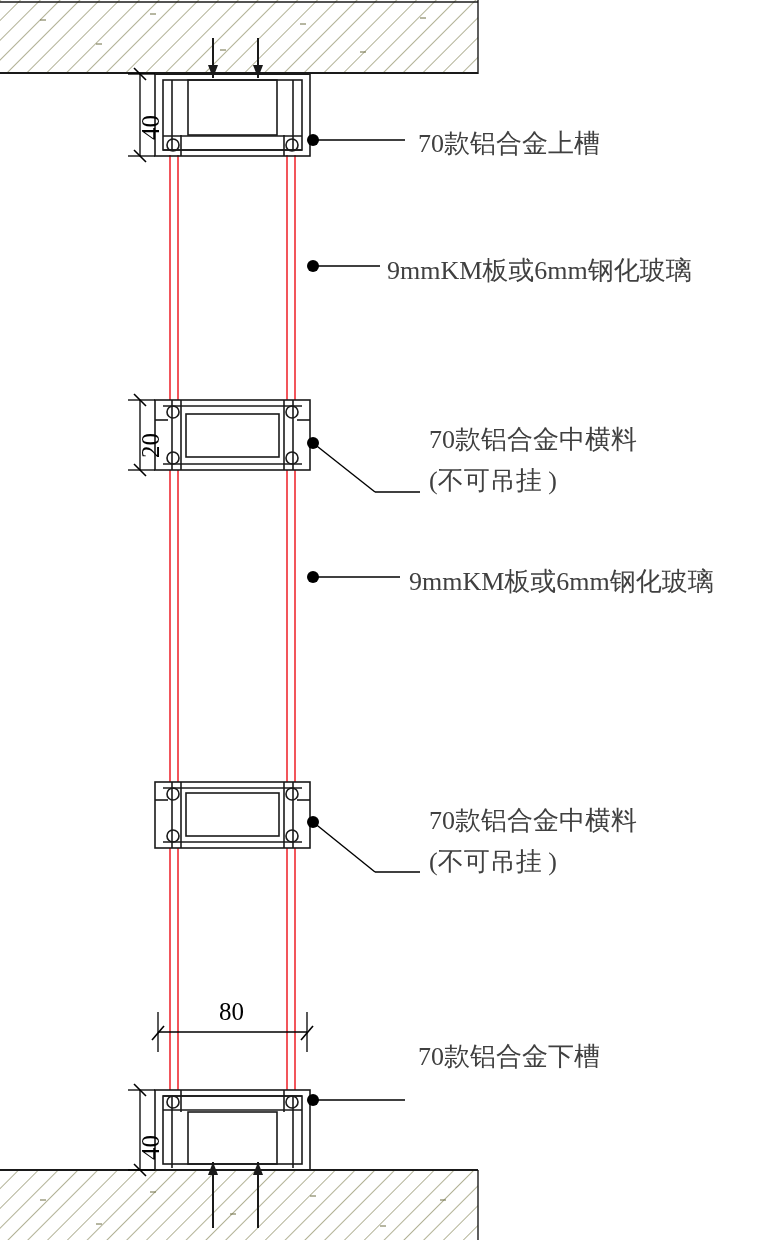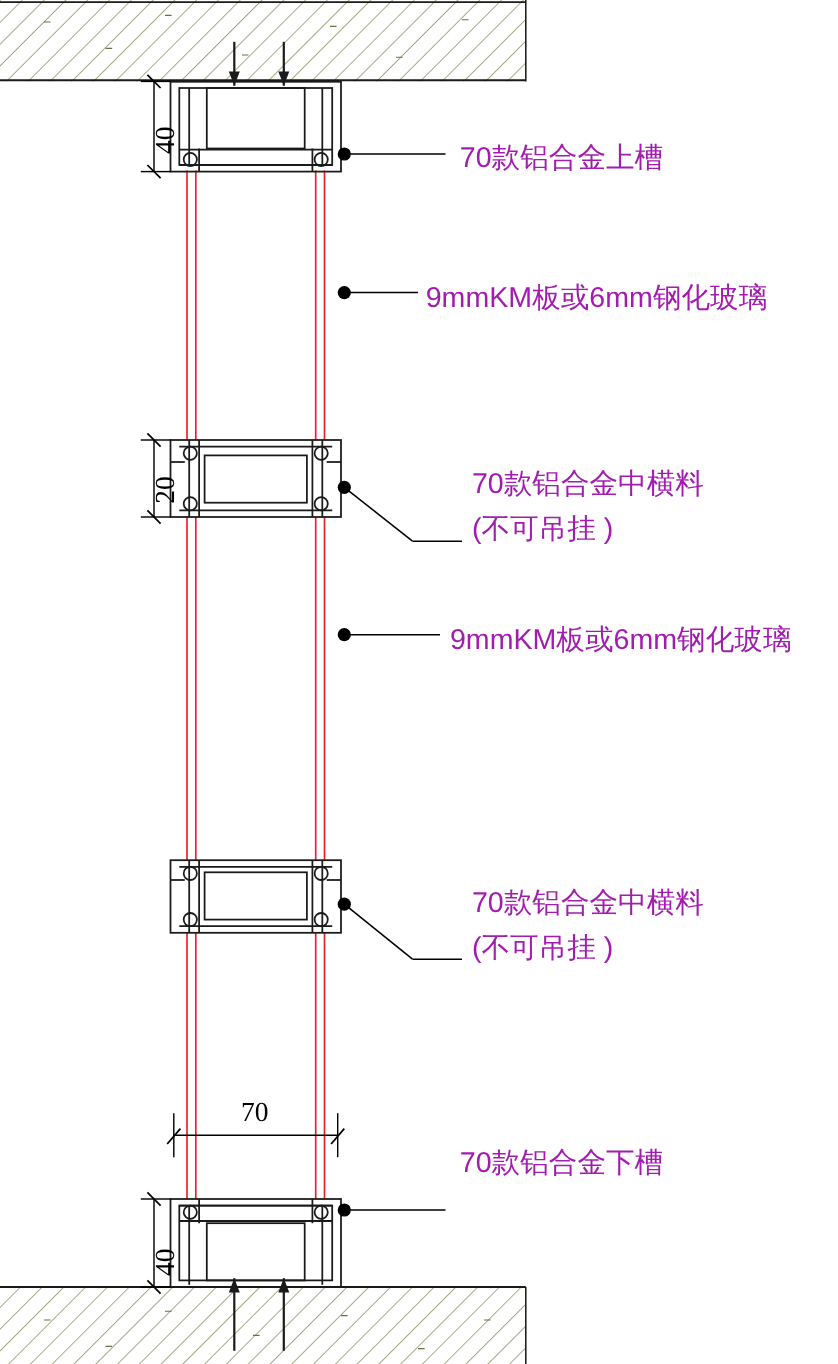--- a/index.html
+++ b/index.html
@@ -12,23 +12,23 @@
   }
   #canvas {
     position: relative;
     width: 762px;
     height: 1240px;
     background: #ffffff;
     overflow: hidden;
   }
   .label {
     position: absolute;
-    font-family: Liberation Sans, sans-serif;
+    font-family: Liberation Serif, serif;
     font-size: 26px;
-    color: #a21caf;
+    color: #404040;
     white-space: nowrap;
     line-height: 1.22;
   }
   .dim-text {
     position: absolute;
     font-family: "Liberation Serif", serif;
     font-size: 25px;
     color: #000000;
     white-space: nowrap;
   }
@@ -222,16 +222,16 @@
   <div class="label" style="left:387px; top:255px;">9mmKM板或6mm钢化玻璃</div>
   <div class="label" style="left:429px; top:424px;">70款铝合金中横料</div>
   <div class="label" style="left:429px; top:465px;">(不可吊挂 )</div>
   <div class="label" style="left:409px; top:566px;">9mmKM板或6mm钢化玻璃</div>
   <div class="label" style="left:429px; top:805px;">70款铝合金中横料</div>
   <div class="label" style="left:429px; top:846px;">(不可吊挂 )</div>
   <div class="label" style="left:418px; top:1041px;">70款铝合金下槽</div>
 
   <div class="dim-text dim-vert" style="left:137px; top:140px;">40</div>
   <div class="dim-text dim-vert" style="left:137px; top:458px;">20</div>
-  <div class="dim-text" style="left:219px; top:998px;">70</div>
+  <div class="dim-text" style="left:219px; top:998px;">80</div>
   <div class="dim-text dim-vert" style="left:137px; top:1160px;">40</div>
 
 </div>
 
 </body></html>

